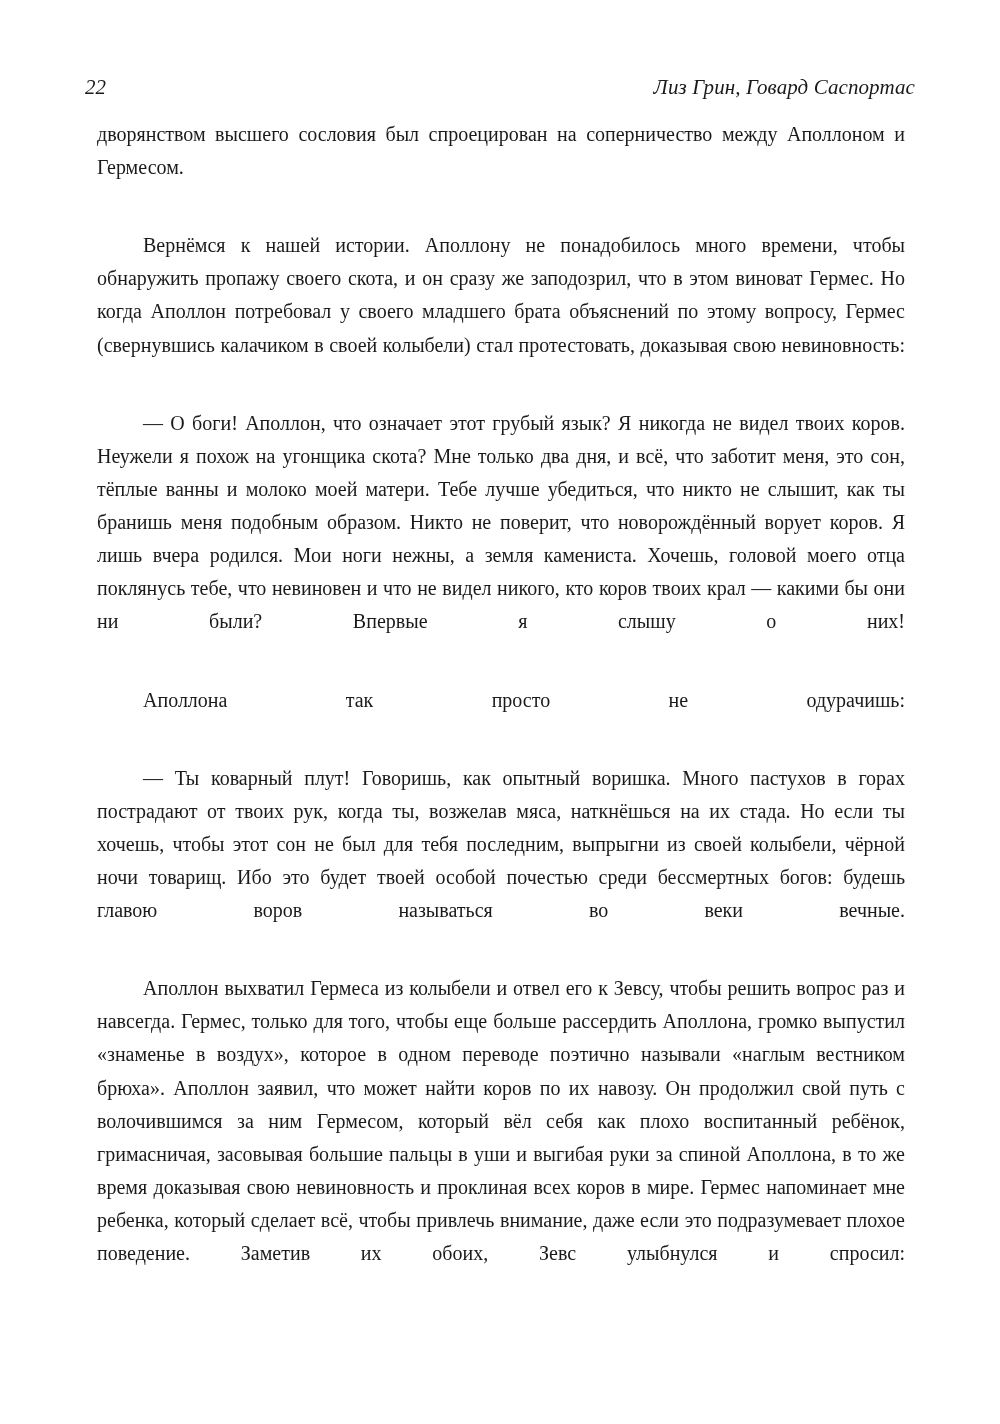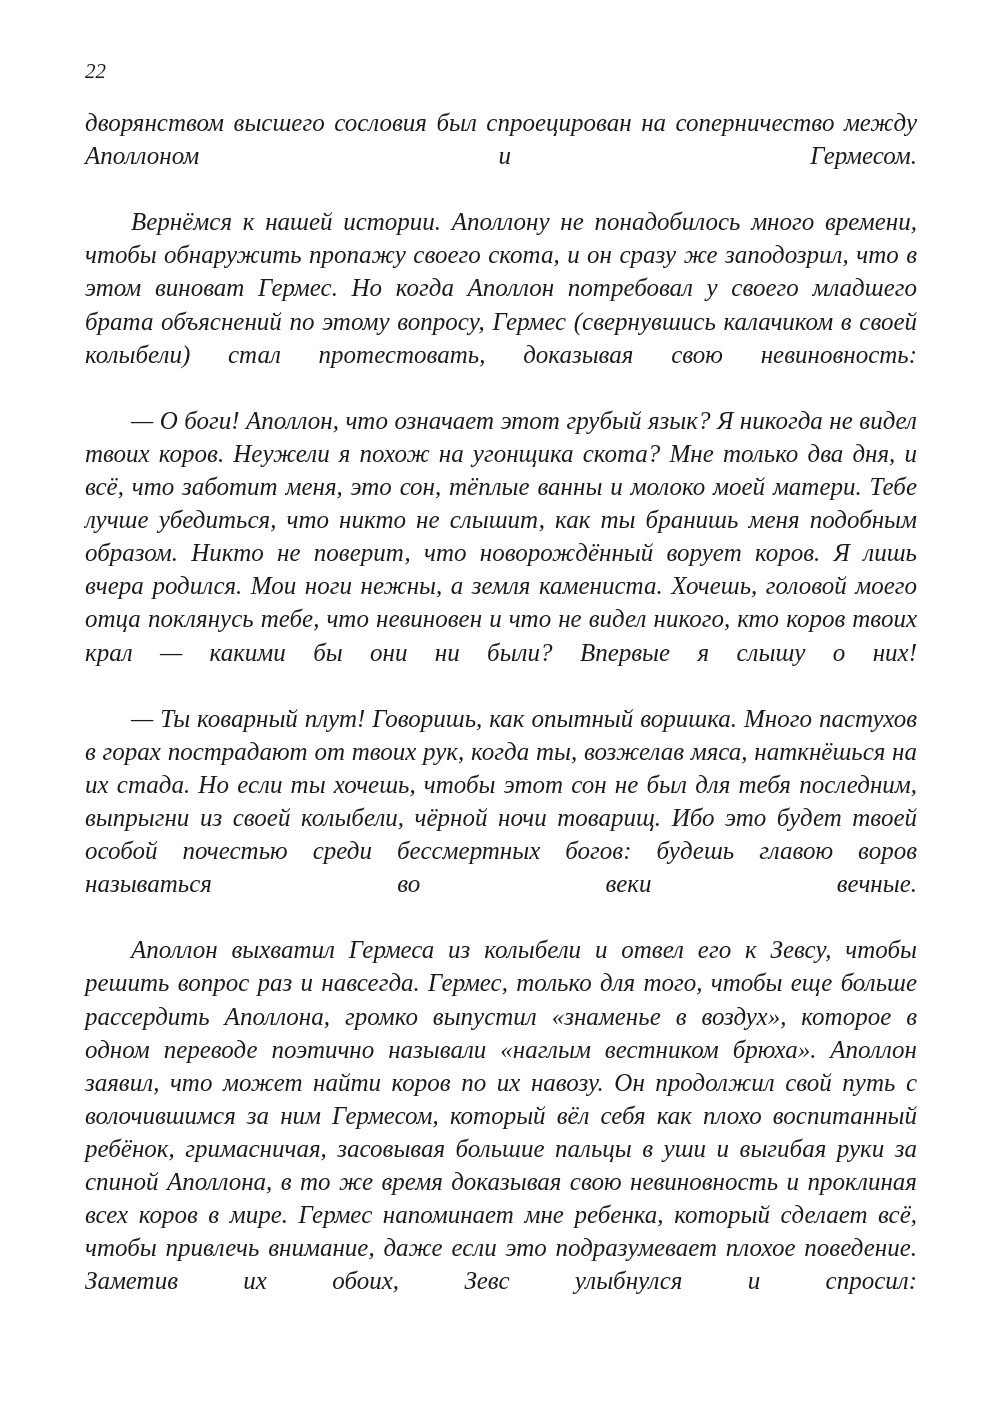--- a/index.html
+++ b/index.html
@@ -24,21 +24,21 @@
     top: 0;
     width: 1000px;
     height: 1424px;
     background: #ffffff;
   }
 
   
   .running-head {
     position: absolute;
     left: 85px;
-    top: 56px;
+    top: 72px;
     width: 830px;
     height: 30px;
     display: flex;
     align-items: flex-start;
     justify-content: space-between;
     font-style: italic;
     font-size: 21px;
     line-height: 30px;
     color: #1a1a1a;
     letter-spacing: 0.1px;
@@ -56,52 +56,53 @@
 
   
   .text-block {
     position: absolute;
     left: 85px;
     top: 106px;
     width: 832px;
   }
 
   p.para {
-    margin: 0;
+    margin: 12px;
     padding: 0;
-    font-size: 25px;
+    font-size: 20px;
     line-height: 33.1px;
     text-align: justify;
     text-justify: inter-word;
     text-indent: 0;
     hyphens: manual;
     -webkit-hyphens: manual;
     word-spacing: 0.1px;
-    font-style: italic;
   }
   p.para.indent {
     text-indent: 46px;
   }
   
   p.para::after {
     content: "";
     display: inline-block;
     width: 100%;
   }
 </style>
 </head>
 <body>
 
 <div class="page">
 
   <div class="running-head">
     <span class="folio">22</span>
+    <span class="head-title">Лиз Грин, Говард Саспортас</span>
   </div>
 
   <div class="text-block">
     <p class="para">дворянством высшего сословия был спроецирован на соперничество между Аполлоном и Гермесом.</p>
     <p class="para indent">Вернёмся к нашей истории. Аполлону не понадобилось много времени, чтобы обнаружить пропажу своего скота, и он сразу же заподозрил, что в этом виноват Гермес. Но когда Аполлон потребовал у своего младшего брата объяснений по этому вопросу, Гермес (свернувшись калачиком в своей колыбели) стал протестовать, доказывая свою невиновность:</p>
     <p class="para indent">— О боги! Аполлон, что означает этот грубый язык? Я никогда не видел твоих коров. Неужели я похож на угонщика скота? Мне только два дня, и всё, что заботит меня, это сон, тёплые ванны и молоко моей матери. Тебе лучше убедиться, что никто не слышит, как ты бранишь меня подобным образом. Никто не поверит, что новорождённый ворует коров. Я лишь вчера родился. Мои ноги нежны, а земля камениста. Хочешь, головой моего отца поклянусь тебе, что невиновен и что не видел никого, кто коров твоих крал — какими бы они ни были? Впервые я слышу о них!</p>
+    <p class="para indent">Аполлона так просто не одурачишь:</p>
     <p class="para indent">— Ты коварный плут! Говоришь, как опытный воришка. Много пастухов в горах пострадают от твоих рук, когда ты, возжелав мяса, наткнёшься на их стада. Но если ты хочешь, чтобы этот сон не был для тебя последним, выпрыгни из своей колыбели, чёрной ночи товарищ. Ибо это будет твоей особой почестью среди бессмертных богов: будешь главою воров называться во веки вечные.</p>
     <p class="para indent">Аполлон выхватил Гермеса из колыбели и отвел его к Зевсу, чтобы решить вопрос раз и навсегда. Гермес, только для того, чтобы еще больше рассердить Аполлона, громко выпустил «знаменье в воздух», которое в одном переводе поэтично называли «наглым вестником брюха». Аполлон заявил, что может найти коров по их навозу. Он продолжил свой путь с волочившимся за ним Гермесом, который вёл себя как плохо воспитанный ребёнок, гримасничая, засовывая большие пальцы в уши и выгибая руки за спиной Аполлона, в то же время доказывая свою невиновность и проклиная всех коров в мире. Гермес напоминает мне ребенка, который сделает всё, чтобы привлечь внимание, даже если это подразумевает плохое поведение. Заметив их обоих, Зевс улыбнулся и спросил:</p>
   </div>
 
 </div>
 
 </body></html>

